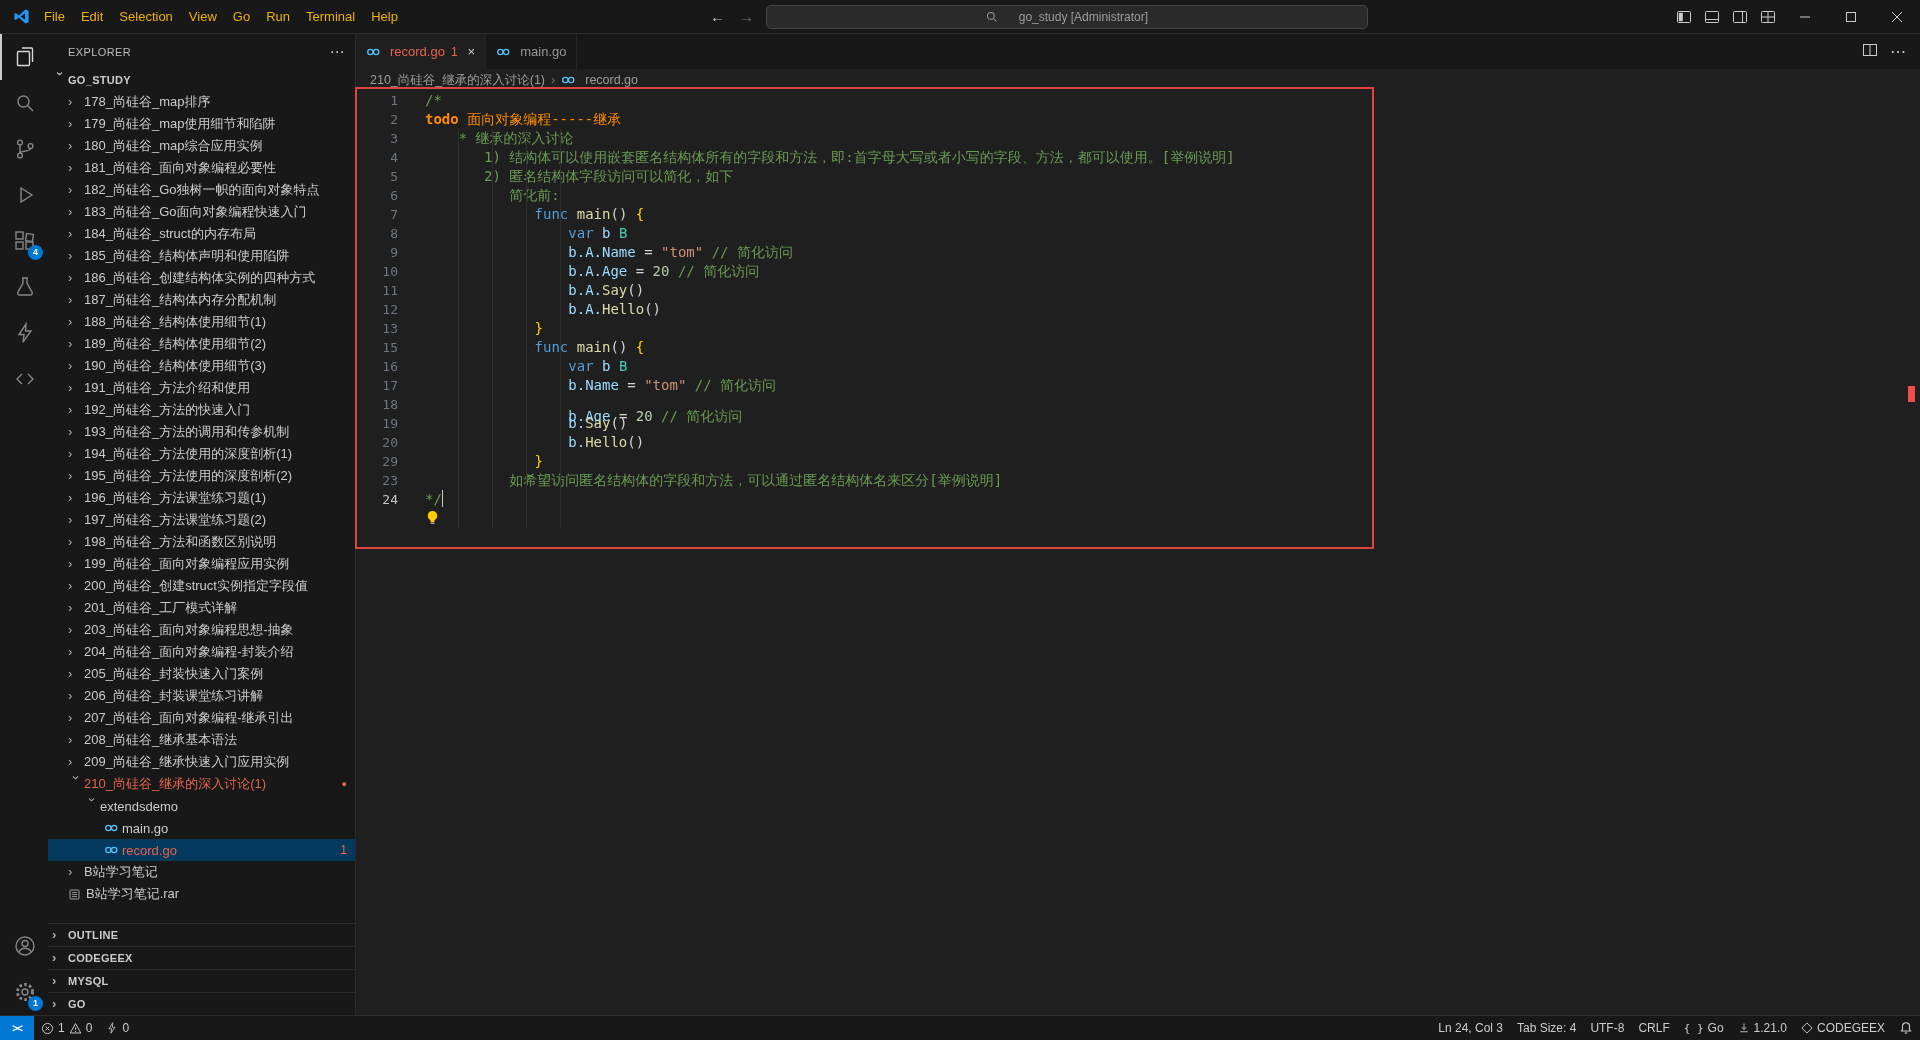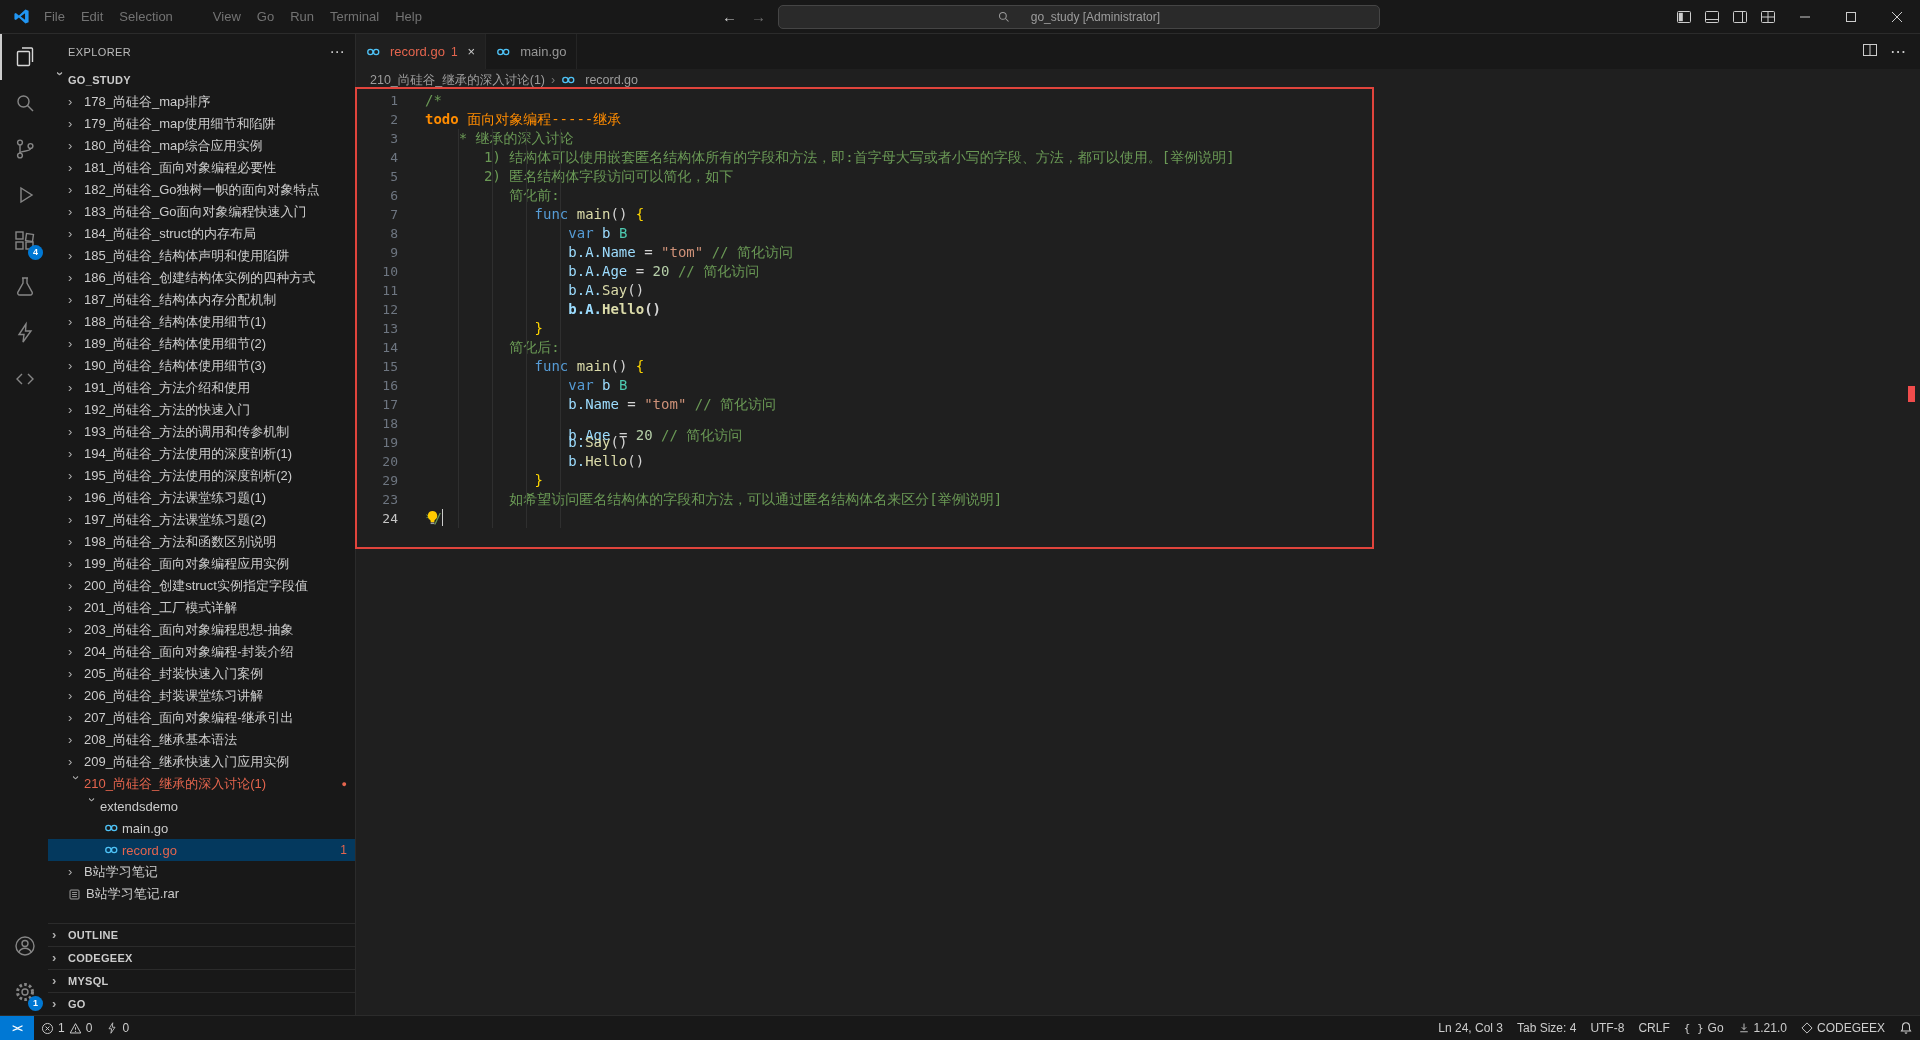--- a/index.html
+++ b/index.html
@@ -4,21 +4,21 @@
 <style>
   html,body{margin:0;padding:0;width:1920px;height:1040px;overflow:hidden;background:#1f1f1f;
     font-family:"Liberation Sans","DejaVu Sans",sans-serif;color:#cccccc;-webkit-user-select:none}
   :root{--accent:#0078d4;--err:#e5654e;--todo:#ff8c00;--sel:#04395e}
 
   
   #titlebar{position:absolute;top:0;left:0;right:0;height:34px;background:#181818;display:flex;align-items:center;border-bottom:1px solid #2b2b2b;box-sizing:border-box}
   .tb-left{display:flex;align-items:center;padding-left:10px}
   .logo{width:22px;display:flex;justify-content:center}
   #menubar{display:flex;margin-left:4px}
-  .menu-item{padding:0 8px;font-size:13px;line-height:34px;color:#737373;cursor:default}
+  .menu-item{padding:0 8px;font-size:13px;line-height:34px;color:#eab308;cursor:default}
   .tb-center{flex:1;display:flex;align-items:center;justify-content:center;gap:10px;min-width:0}
   .nav-arrow{font-size:15px;color:#cccccc;padding:0 2px}
   .nav-arrow.fwd{color:#6e6e6e}
   .cmd-center{width:600px;height:22px;background:#2a2a2a;border:1px solid #454545;border-radius:5px;display:flex;align-items:center;justify-content:center;gap:21px;font-size:12px;color:#9d9d9d}
   .tb-right{display:flex;align-items:center}
   .layout-ic{width:28px;height:34px;display:flex;align-items:center;justify-content:center}
   .win-btn{width:46px;height:34px;display:flex;align-items:center;justify-content:center}
 
   
   #main{position:absolute;top:34px;bottom:25px;left:0;right:0;display:flex}
@@ -104,21 +104,21 @@
   <div class="tb-left">
     <span class="logo">
       <svg width="17" height="17" viewBox="0 0 24 24">
           <path fill="#2196f3" d="M17.5 2 8.3 10.5 4 7.2 2 8.2v7.6l2 1 4.3-3.3 9.2 8.5 4.5-2V4zM17 16.7 10.8 12 17 7.3z"></path>
         </svg>
     </span>
     <div id="menubar">
         <span class="menu-item" style="display: inline-block;">File</span>
         <span class="menu-item" style="display: inline-block;">Edit</span>
         <span class="menu-item" style="display: inline-block;">Selection</span>
-        <span class="menu-item" style="display: inline-block; margin-left: 24px;">View</span>
+        <span class="menu-item" style="display: inline-block;">View</span>
         <span class="menu-item" style="display: inline-block;">Go</span>
         <span class="menu-item" style="display: inline-block;">Run</span>
         <span class="menu-item" style="display: inline-block;">Terminal</span>
         <span class="menu-item" style="display: inline-block;">Help</span>
       </div>
   </div>
   <div class="tb-center">
     <span class="nav-arrow">←</span>
     <span class="nav-arrow fwd">→</span>
     <div class="cmd-center">
@@ -496,23 +496,22 @@
           <div class="code-line"><span class="ln">2</span><span class="ltext" style="display: block;"><span class="tk-todob">todo</span><span class="tk-todo"> 面向对象编程-----继承</span></span></div>
           <div class="code-line"><span class="ln">3</span><span class="ltext" style="display: block;"><span class="tk-c">    * 继承的深入讨论</span></span></div>
           <div class="code-line"><span class="ln">4</span><span class="ltext" style="display: block;"><span class="tk-c">       1) 结构体可以使用嵌套匿名结构体所有的字段和方法，即:首字母大写或者小写的字段、方法，都可以使用。[举例说明]</span></span></div>
           <div class="code-line"><span class="ln">5</span><span class="ltext" style="display: block;"><span class="tk-c">       2) 匿名结构体字段访问可以简化，如下</span></span></div>
           <div class="code-line"><span class="ln">6</span><span class="ltext" style="display: block;"><span class="tk-c">          简化前:</span></span></div>
           <div class="code-line"><span class="ln">7</span><span class="ltext" style="display: block;"><span class="tk-p">             </span><span class="tk-kw">func</span><span class="tk-p"> </span><span class="tk-fn">main</span><span class="tk-p">() </span><span class="tk-br">{</span></span></div>
           <div class="code-line"><span class="ln">8</span><span class="ltext" style="display: block;"><span class="tk-p">                 </span><span class="tk-kw">var</span><span class="tk-p"> </span><span class="tk-v">b</span><span class="tk-p"> </span><span class="tk-ty">B</span></span></div>
           <div class="code-line"><span class="ln">9</span><span class="ltext" style="display: block;"><span class="tk-p">                 </span><span class="tk-v">b.A.Name</span><span class="tk-p"> = </span><span class="tk-s">"tom"</span><span class="tk-p"> </span><span class="tk-c">// 简化访问</span></span></div>
           <div class="code-line"><span class="ln">10</span><span class="ltext" style="display: block;"><span class="tk-p">                 </span><span class="tk-v">b.A.Age</span><span class="tk-p"> = </span><span class="tk-nu">20</span><span class="tk-p"> </span><span class="tk-c">// 简化访问</span></span></div>
           <div class="code-line"><span class="ln">11</span><span class="ltext" style="display: block;"><span class="tk-p">                 </span><span class="tk-v">b.A.</span><span class="tk-fn">Say</span><span class="tk-p">()</span></span></div>
-          <div class="code-line"><span class="ln">12</span><span class="ltext" style="display: block; font-weight: bold;"><span class="tk-p">                 </span><span class="tk-v">b.A.</span><span class="tk-fn">Hello</span><span class="tk-p">()</span></span></div>
+          <div class="code-line"><span class="ln">12</span><span class="ltext" style="display: block;"><span class="tk-p">                 </span><span class="tk-v">b.A.</span><span class="tk-fn">Hello</span><span class="tk-p">()</span></span></div>
           <div class="code-line"><span class="ln">13</span><span class="ltext" style="display: block;"><span class="tk-p">             </span><span class="tk-br">}</span></span></div>
-          <div class="code-line"><span class="ln">14</span><span class="ltext" style="display: block;"><span class="tk-c">          简化后:</span></span></div>
           <div class="code-line"><span class="ln">15</span><span class="ltext" style="display: block;"><span class="tk-p">             </span><span class="tk-kw">func</span><span class="tk-p"> </span><span class="tk-fn">main</span><span class="tk-p">() </span><span class="tk-br">{</span></span></div>
           <div class="code-line"><span class="ln">16</span><span class="ltext" style="display: block;"><span class="tk-p">                 </span><span class="tk-kw">var</span><span class="tk-p"> </span><span class="tk-v">b</span><span class="tk-p"> </span><span class="tk-ty">B</span></span></div>
           <div class="code-line"><span class="ln">17</span><span class="ltext" style="display: block;"><span class="tk-p">                 </span><span class="tk-v">b.Name</span><span class="tk-p"> = </span><span class="tk-s">"tom"</span><span class="tk-p"> </span><span class="tk-c">// 简化访问</span></span></div>
           <div class="code-line"><span class="ln">18</span><span class="ltext" style="display: block; margin-top: 12px;"><span class="tk-p">                 </span><span class="tk-v">b.Age</span><span class="tk-p"> = </span><span class="tk-nu">20</span><span class="tk-p"> </span><span class="tk-c">// 简化访问</span></span></div>
           <div class="code-line"><span class="ln">19</span><span class="ltext" style="display: block;"><span class="tk-p">                 </span><span class="tk-v">b.</span><span class="tk-fn">Say</span><span class="tk-p">()</span></span></div>
           <div class="code-line"><span class="ln">20</span><span class="ltext" style="display: block;"><span class="tk-p">                 </span><span class="tk-v">b.</span><span class="tk-fn">Hello</span><span class="tk-p">()</span></span></div>
           <div class="code-line"><span class="ln">29</span><span class="ltext" style="display: block;"><span class="tk-p">             </span><span class="tk-br">}</span></span></div>
           <div class="code-line"><span class="ln">23</span><span class="ltext" style="display: block;"><span class="tk-c">          如希望访问匿名结构体的字段和方法，可以通过匿名结构体名来区分[举例说明]</span></span></div>
           <div class="code-line"><span class="ln act">24</span><span class="ltext" style="display: block;"><span class="tk-c">*/</span><span class="cursor"></span></span></div>
         </div>

